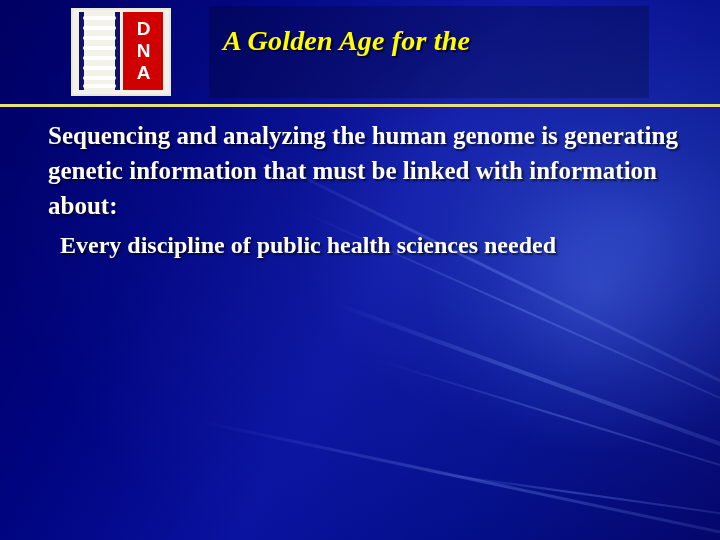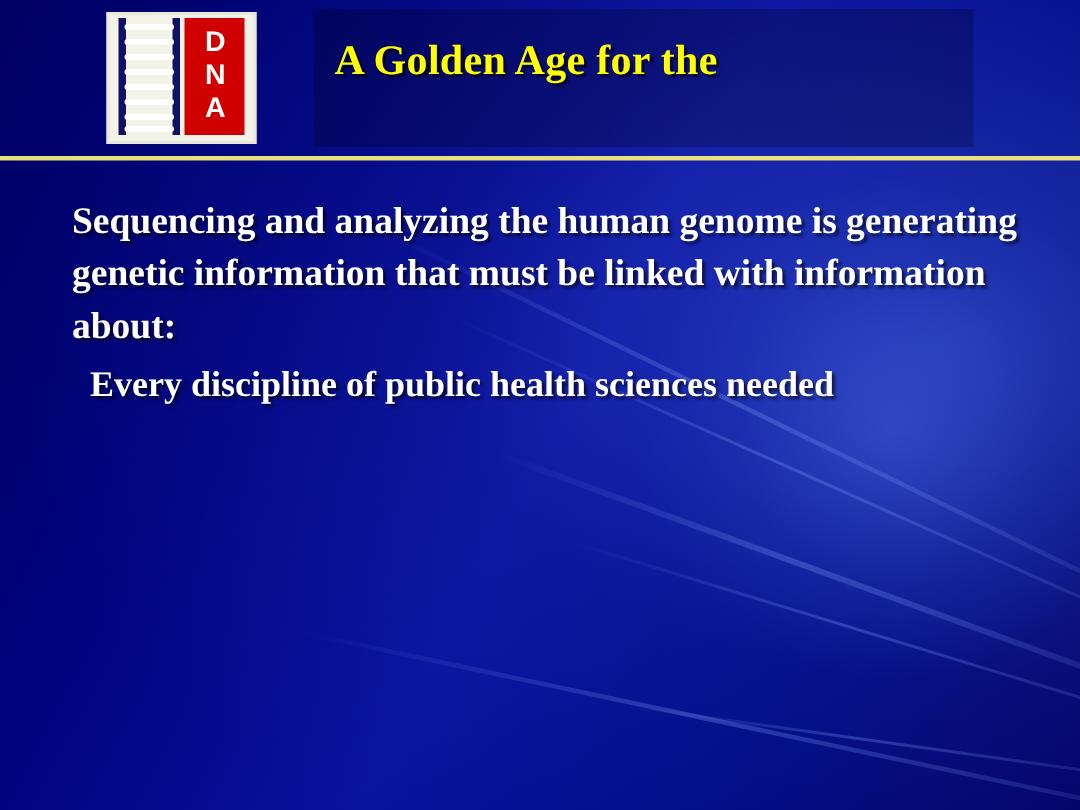--- a/index.html
+++ b/index.html
@@ -108,20 +108,21 @@
     border-radius: 3px;
   }
 
   #title-block {
     position: absolute;
     left: 209px;
     top: 6px;
     width: 440px;
     height: 92px;
     background: rgba(0,0,0,0.22);
+    font-style: italic;
   }
   #title {
     margin: 0;
     padding: 16px 0 0 14px;
     color: #ffff00;
     font-family: "Liberation Serif", serif;
     font-weight: bold;
     font-size: 28px;
     line-height: 38px;
     letter-spacing: 0.2px;
@@ -135,21 +136,21 @@
     top: 104px;
     width: 720px;
     height: 3px;
     background: #e8e07a;
   }
 
   
   #body {
     position: absolute;
     left: 0;
-    top: 130px;
+    top: 118px;
     width: 720px;
   }
   .para {
     margin: 0;
     padding: 0 26px 0 48px;
     color: #ffffff;
     font-family: "Liberation Serif", serif;
     font-weight: bold;
     font-size: 25px;
     line-height: 35px;

